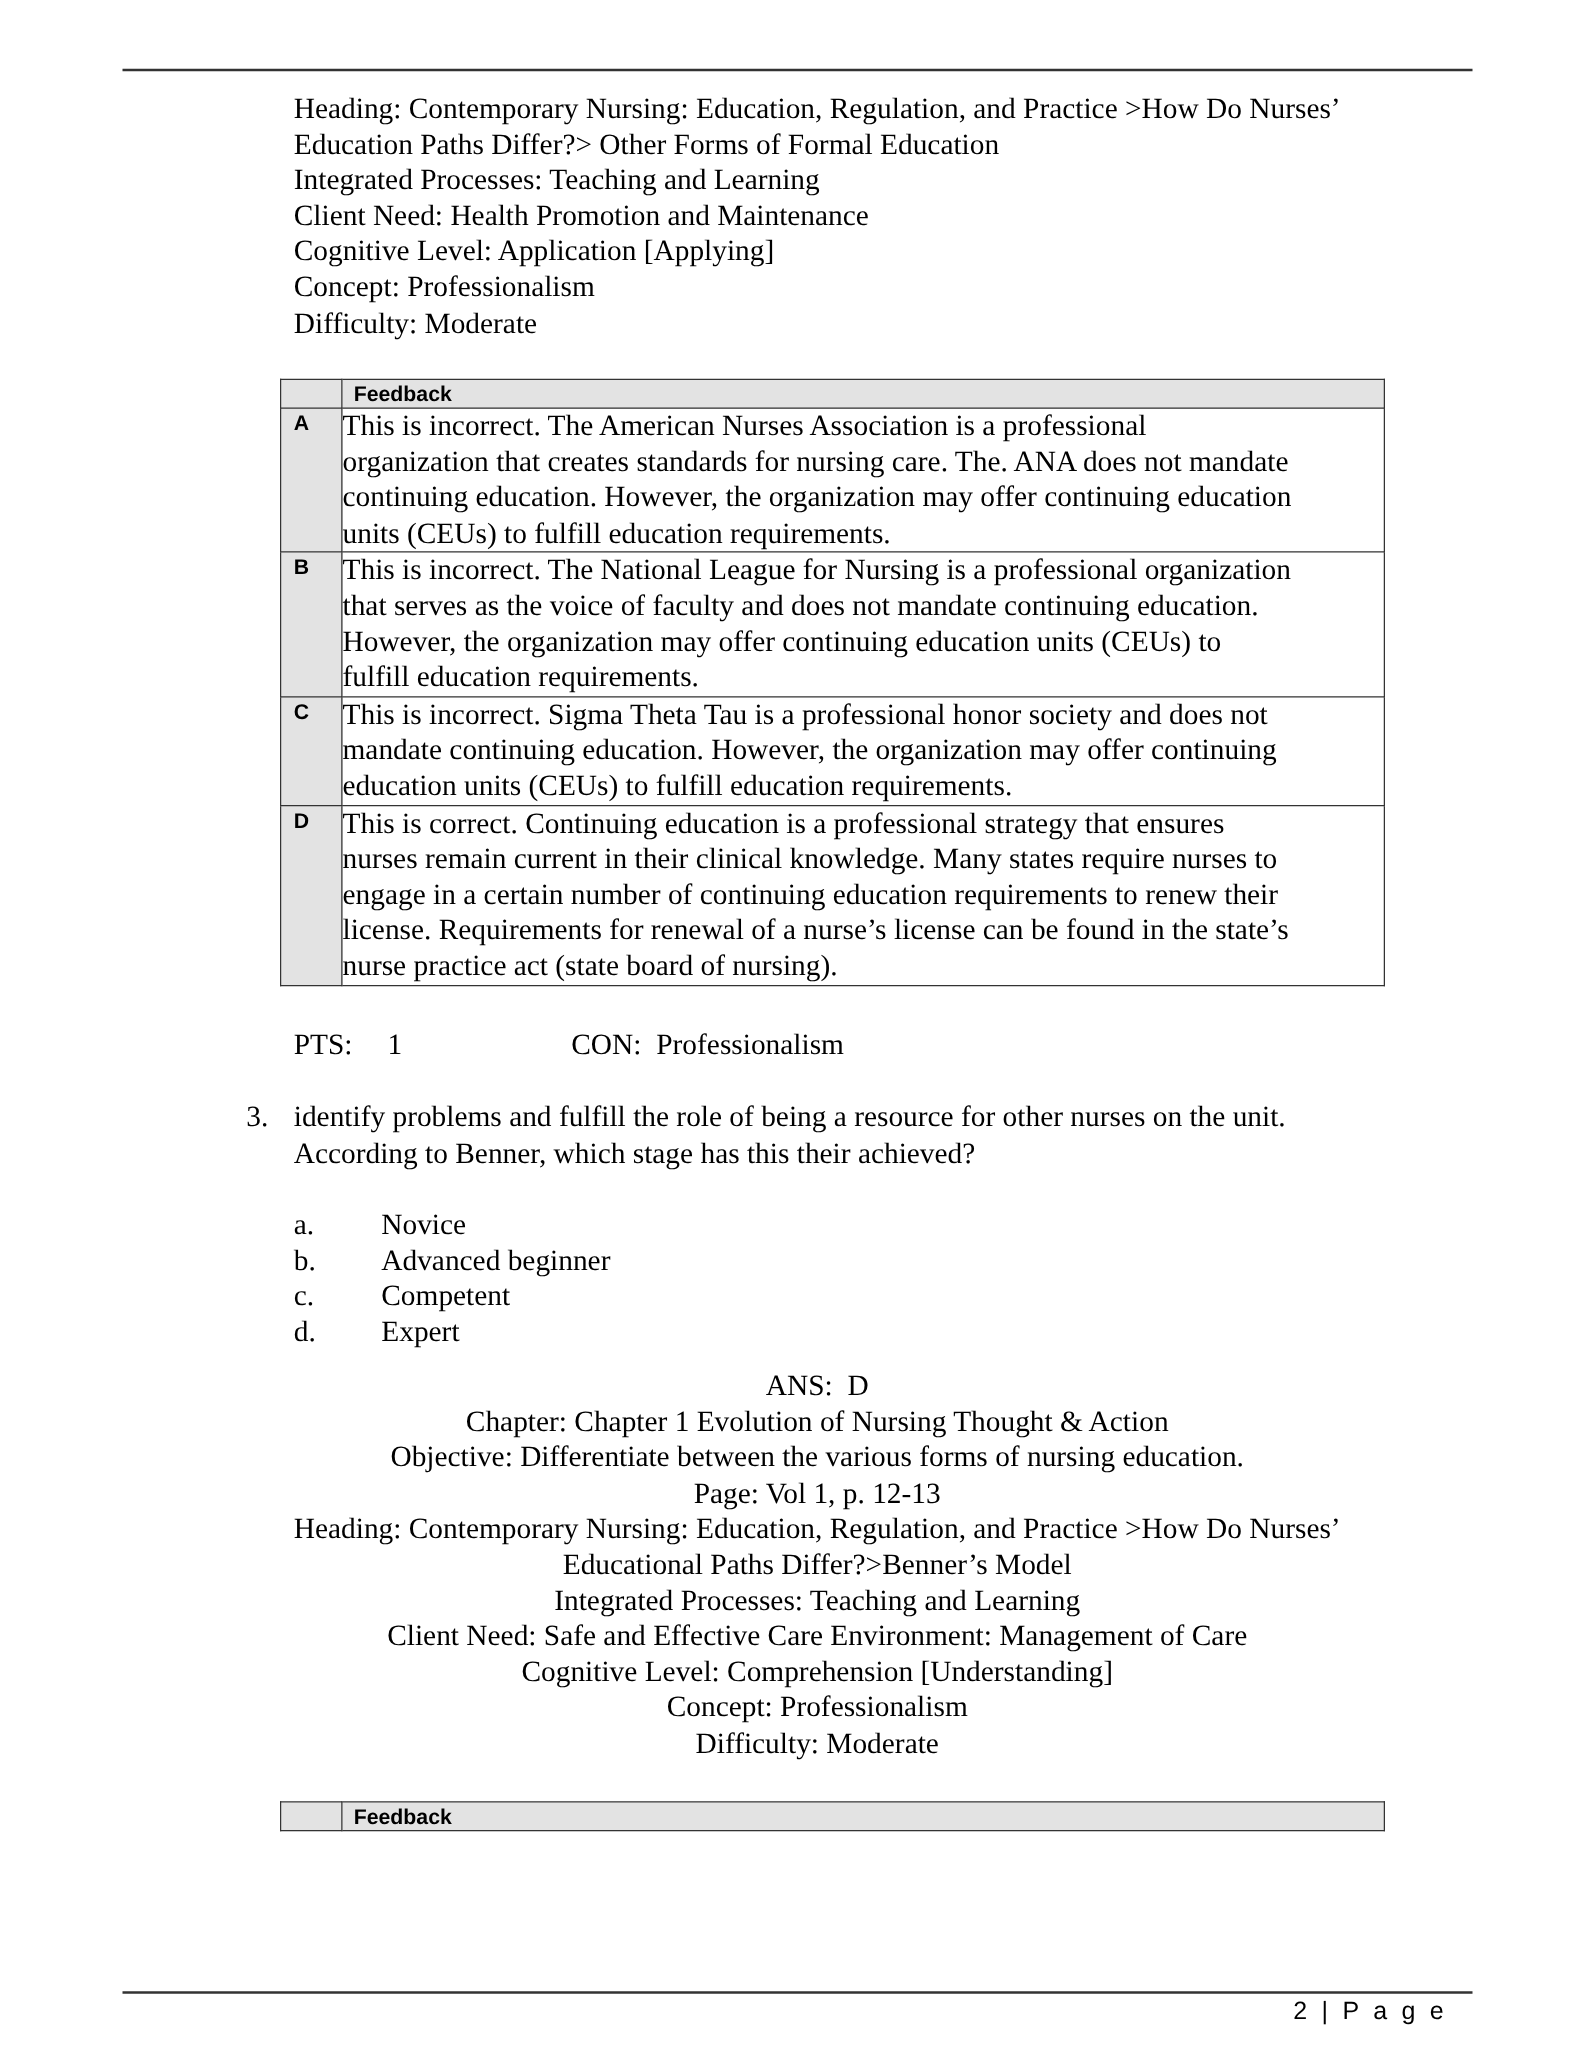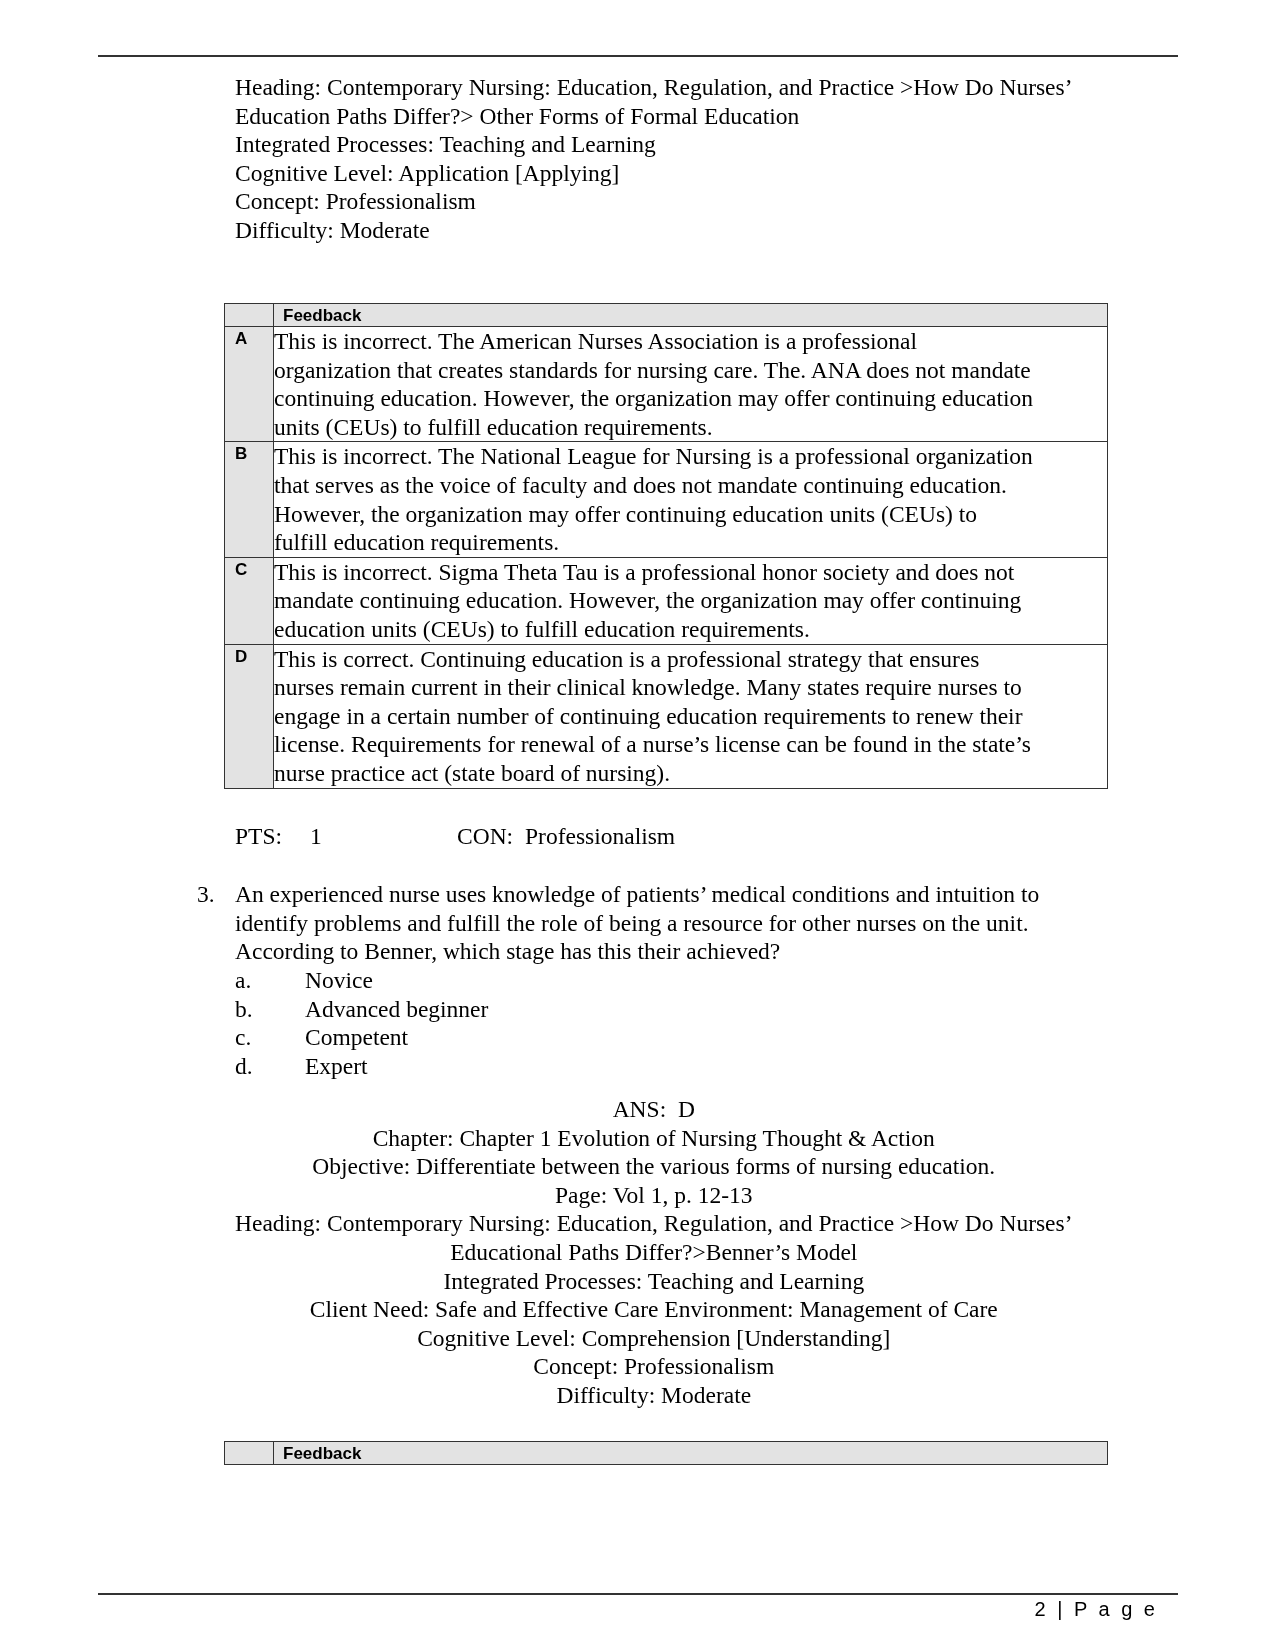--- a/index.html
+++ b/index.html
@@ -35,20 +35,21 @@
 </style>
 </head>
 <body>
 
 <div class="rule top"></div>
 
 <div class="block" style="top:73px;">
   <div>Heading: Contemporary Nursing: Education, Regulation, and Practice &gt;How Do Nurses’</div>
   <div>Education Paths Differ?&gt; Other Forms of Formal Education</div>
   <div>Integrated Processes: Teaching and Learning</div>
+  <div>Client Need: Health Promotion and Maintenance</div>
   <div>Cognitive Level: Application [Applying]</div>
   <div>Concept: Professionalism</div>
   <div>Difficulty: Moderate</div>
 </div>
 
 <table class="fb" style="top:303px;">
   <tbody>
       <tr>
     <td class="letter corner"></td>
     <td class="hdr">Feedback</td>
@@ -94,21 +95,20 @@
 
 <div class="pts">
   <span style="left:0;">PTS:</span>
   <span style="left:75px;">1</span>
   <span style="left:222px;">CON:</span>
   <span style="left:290px;">Professionalism</span>
 </div>
 
 <div class="qnum">3.</div>
 <div class="block" style="top:880px;">
-  <div>An experienced nurse uses knowledge of patients’ medical conditions and intuition to</div>
   <div>identify problems and fulfill the role of being a resource for other nurses on the unit.</div>
   <div>According to Benner, which stage has this their achieved?</div>
 </div>
 <div class="opts" style="top:966px;">
   <div class="opt">
     <span class="ol">a.</span>
     <span class="ot">Novice</span>
   </div>
   <div class="opt">
     <span class="ol">b.</span>

